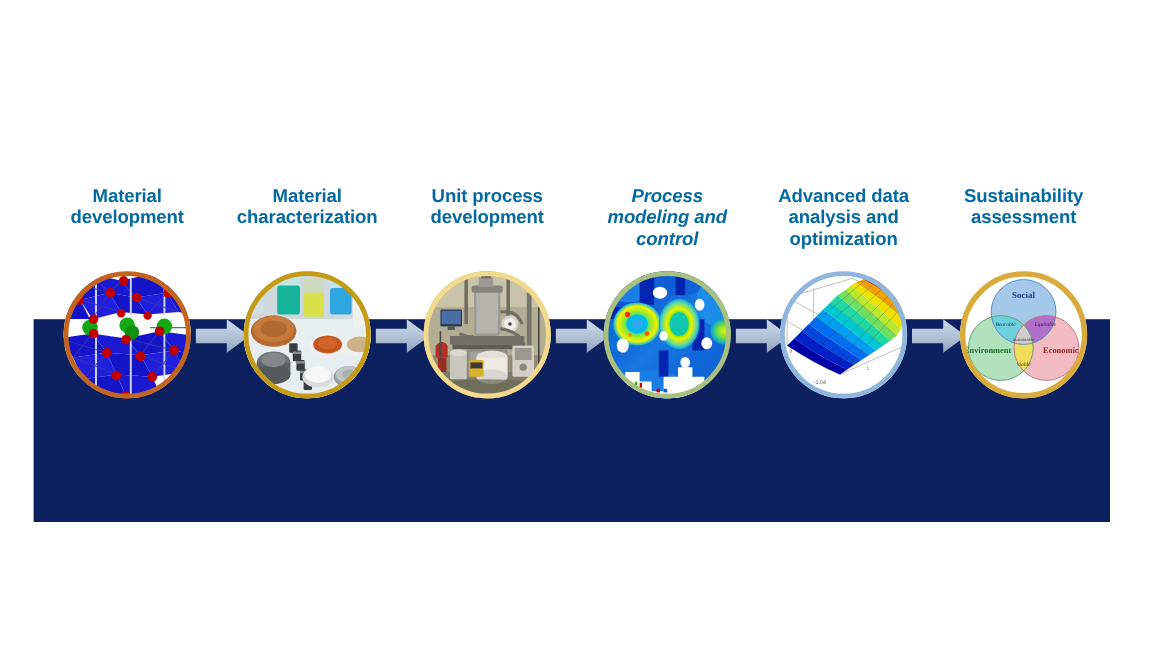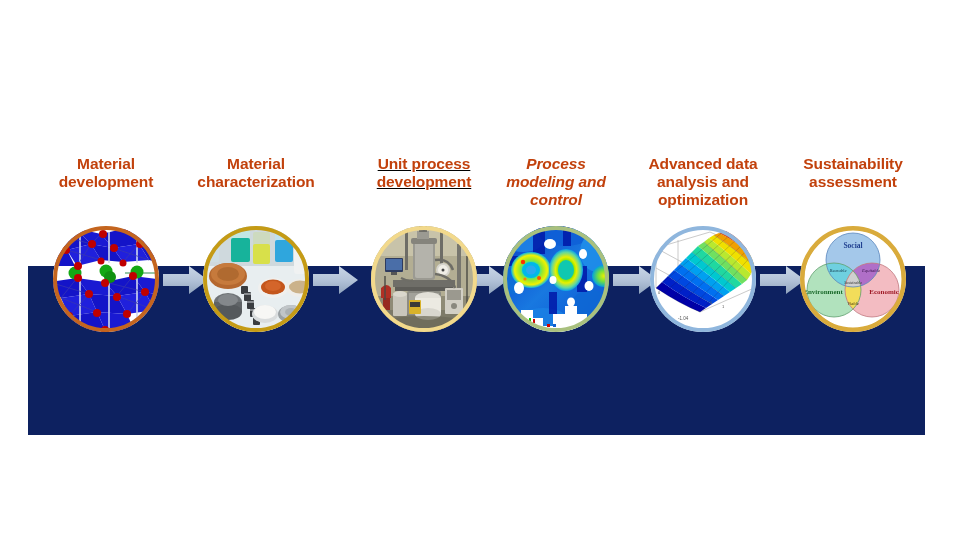--- a/index.html
+++ b/index.html
@@ -45,21 +45,21 @@
   .step {
     position: absolute;
     top: 155px;
     width: 150px;
     z-index: 4;
   }
   .step-label {
     font-size: 15.5px;
     font-weight: bold;
     line-height: 1.16;
-    color: #c2410c;
+    color: #0369a1;
     text-align: center;
     letter-spacing: -0.1px;
     white-space: pre-line;
   }
   .circle-wrap {
     position: absolute;
     left: 50%;
     transform: translateX(-50%);
     width: 106px;
     height: 106px;
@@ -278,21 +278,21 @@
 
           <ellipse cx="88" cy="88" rx="13" ry="9" fill="#9aa0a3"></ellipse>
           <ellipse cx="88" cy="86" rx="11" ry="7" fill="#c0c5c8"></ellipse>
           <ellipse cx="88" cy="86" rx="6" ry="4" fill="#aab0b3"></ellipse>
         </svg>
       </div>
       <div class="ring" style="border:4px solid #c59b15;"></div>
     </div>
   </div>
 
-  <div class="step" style="left:349px;text-decoration:underline;">
+  <div class="step" style="left:331px;">
     <div class="step-label">Unit process
 development</div>
     <div class="circle-wrap" style="top:71px;">
       <div class="circle">
         <svg width="106" height="106" viewBox="0 0 106 106">
           <rect width="106" height="106" fill="#bab59b"></rect>
           <rect x="0" y="0" width="106" height="30" fill="#c8c3a9"></rect>
           <rect x="0" y="30" width="106" height="40" fill="#b3ae93"></rect>
           <rect x="0" y="70" width="106" height="36" fill="#8f8b76"></rect>
 

